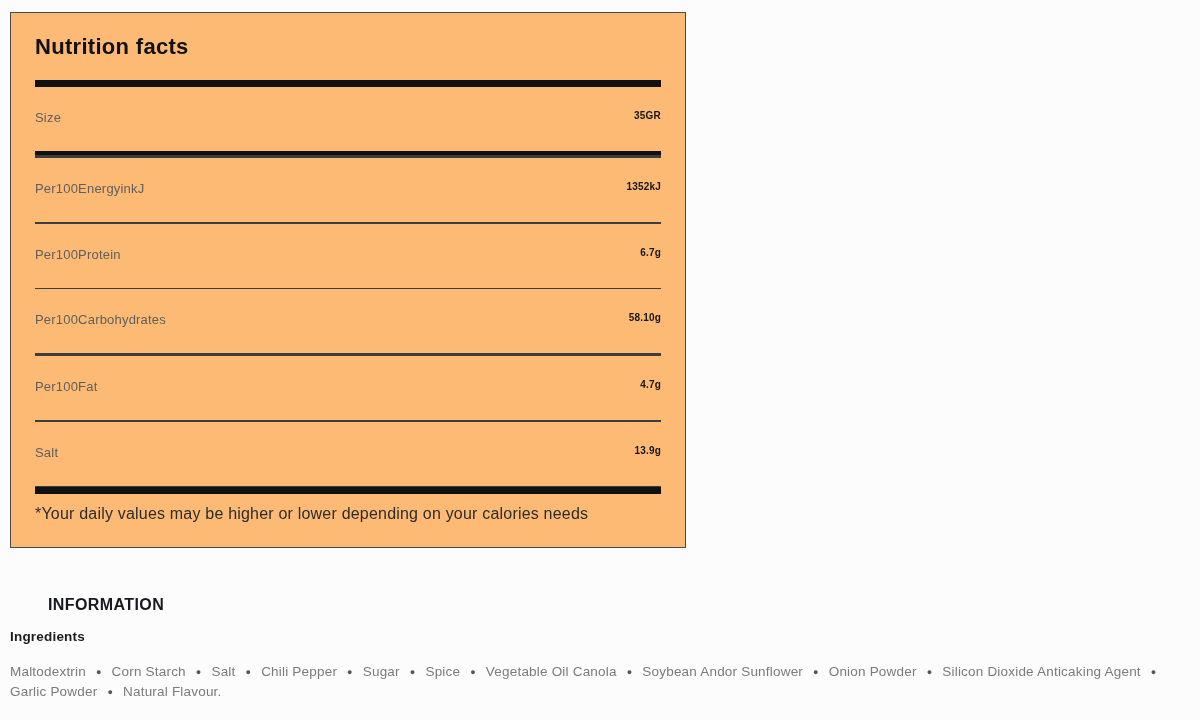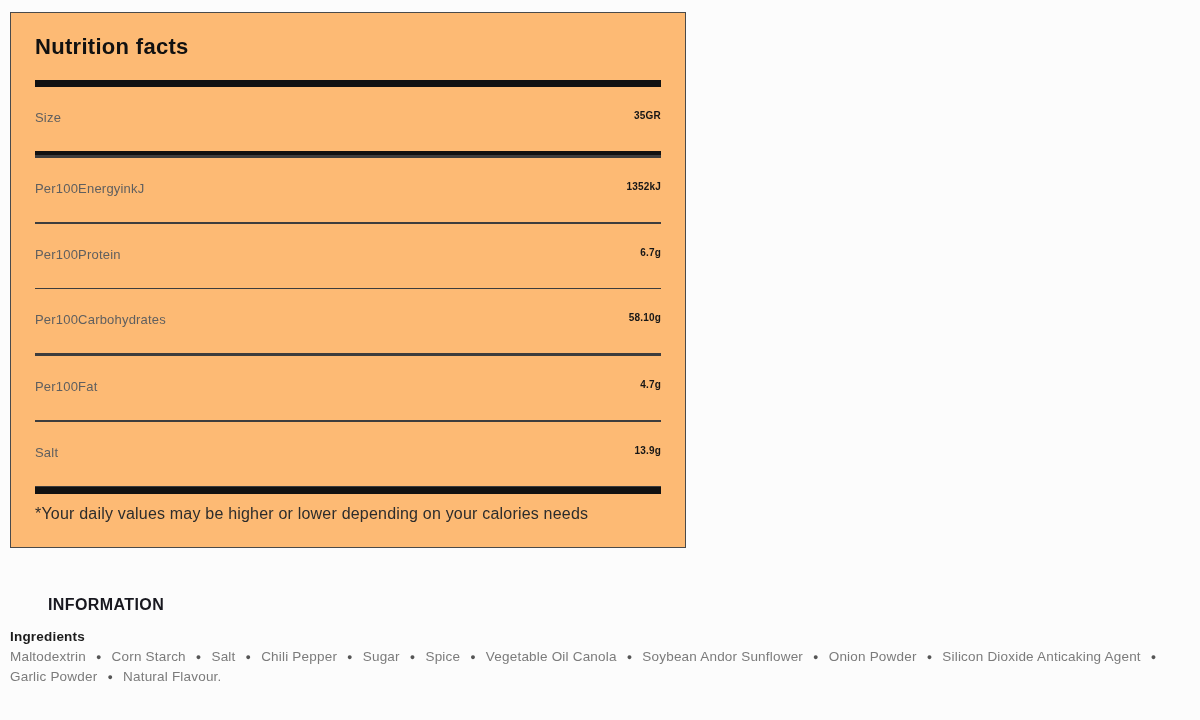--- a/index.html
+++ b/index.html
@@ -65,21 +65,21 @@
     color: #18181f;
     letter-spacing: 0.4px;
     margin-bottom: 15px;
     margin-left: 38px;
   }
   .info h3 {
     font-size: 13.5px;
     font-weight: 700;
     color: #1c1c1c;
     letter-spacing: 0.2px;
-    margin-bottom: 3px;
+    margin-bottom: 18px;
   }
   .ingredients {
     font-size: 13.5px;
     line-height: 20px;
     color: #7b7b7b;
     letter-spacing: 0.2px;
     max-width: 1180px;
   }
   .ingredients .bullet {
     display: inline-block;

